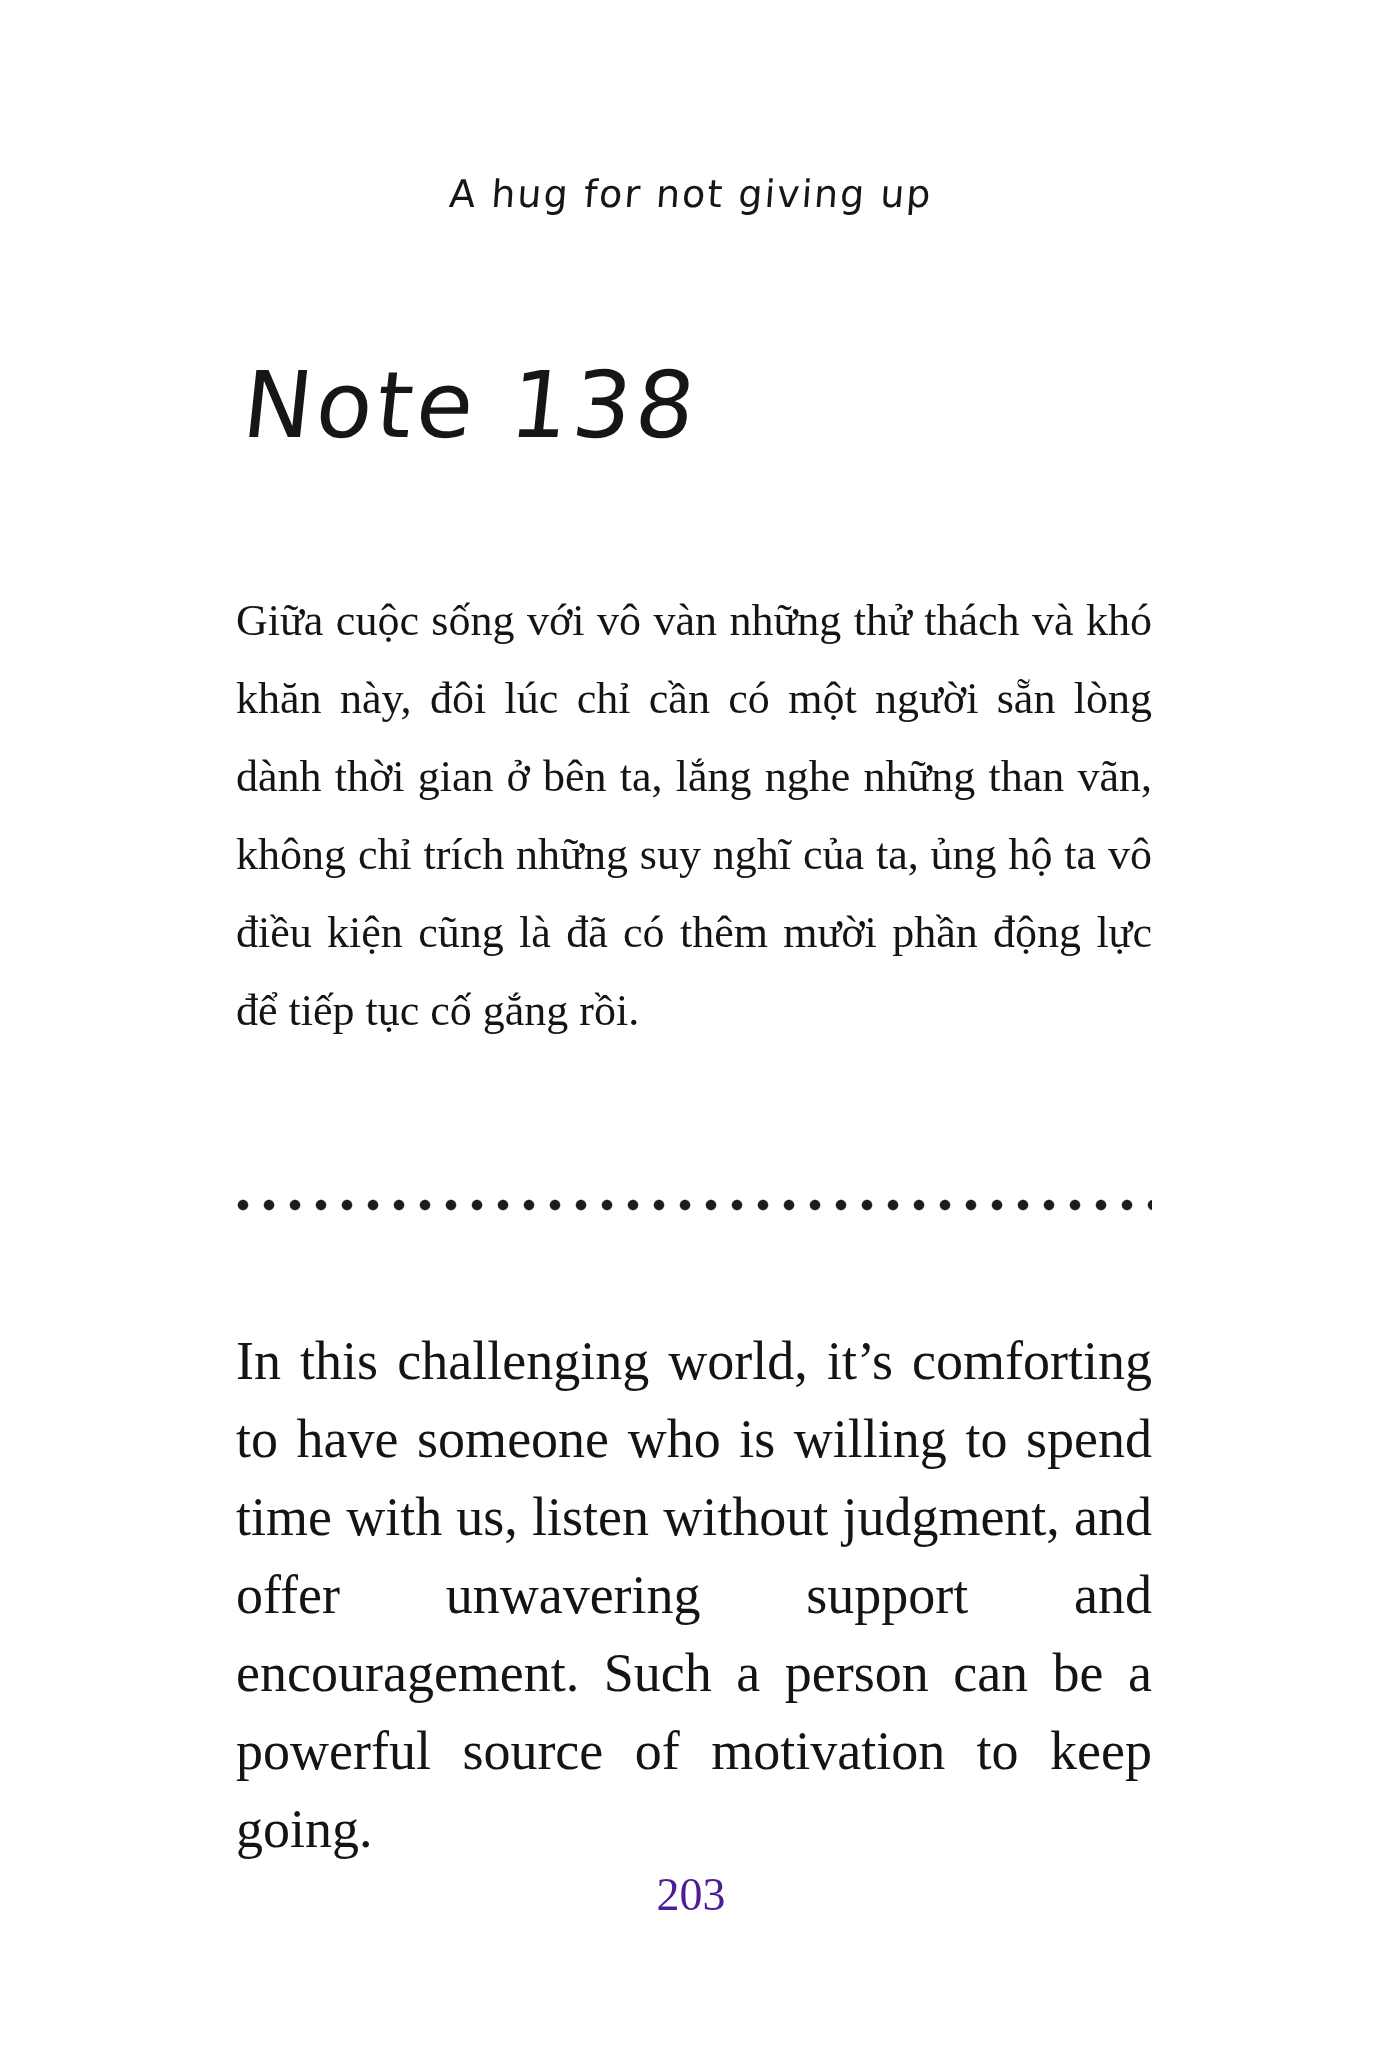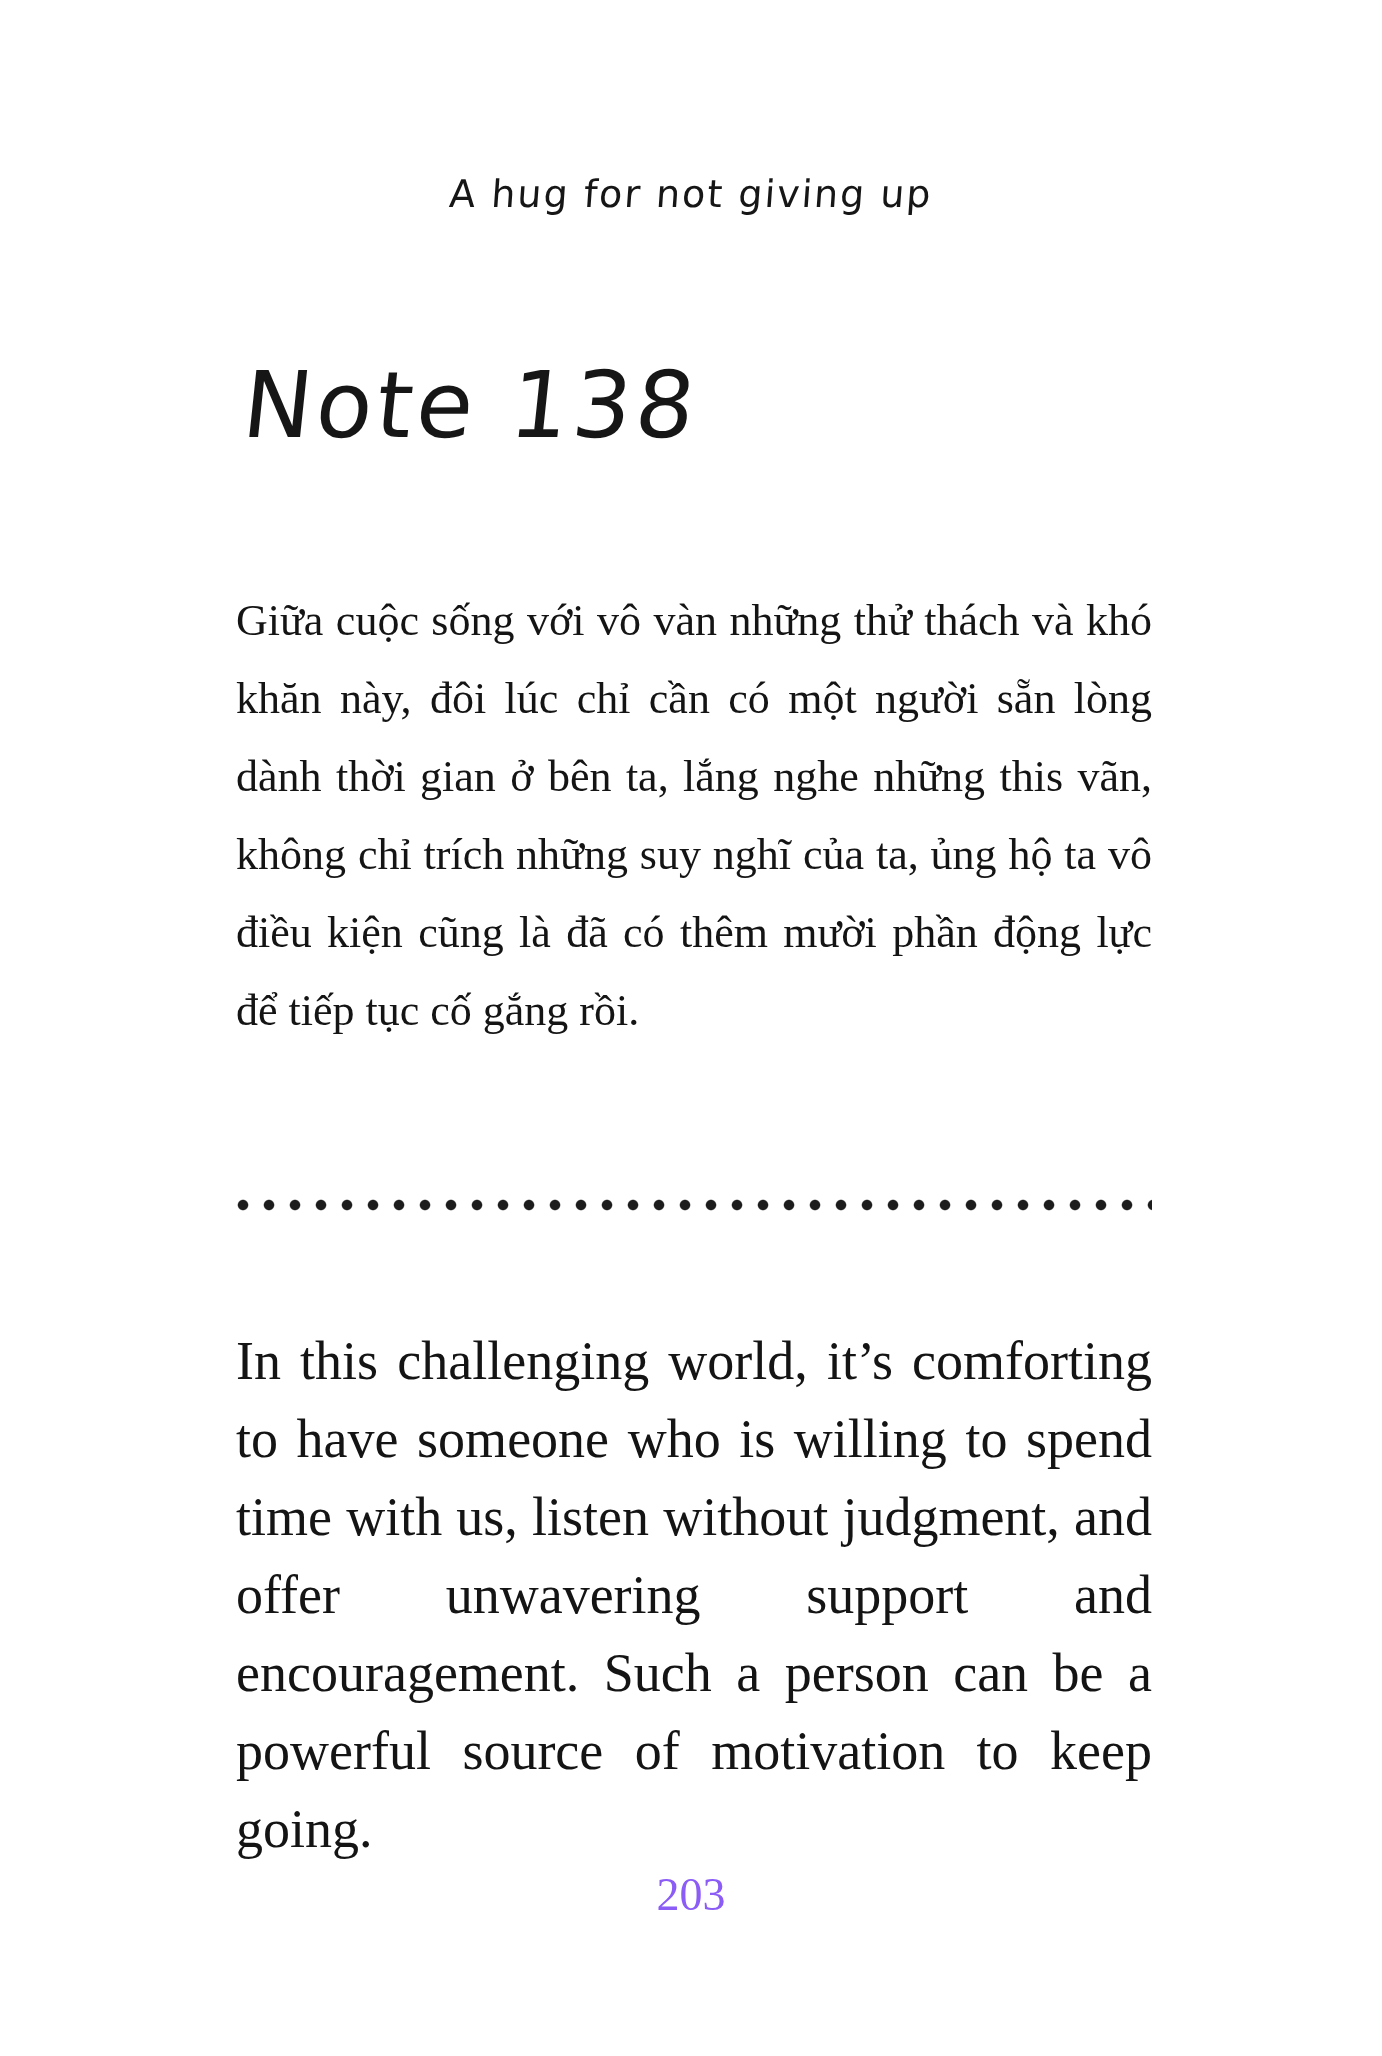--- a/index.html
+++ b/index.html
@@ -70,33 +70,33 @@
       background-repeat: repeat-x;
     }
 
     .page-number {
       position: absolute;
       top: 1868px;
       left: 0;
       right: 0;
       text-align: center;
       font-size: 46px;
-      color: #8b5cf6;
+      color: #4c1d95;
     }
   </style>
 </head>
 <body>
 
 <div class="page">
 
   <div class="running-head">A hug for not giving up</div>
 
   <div class="note-title">Note 138</div>
 
-  <div class="body-text vietnamese-paragraph">Giữa cuộc sống với vô vàn những thử thách và khó khăn này, đôi lúc chỉ cần có một người sẵn lòng dành thời gian ở bên ta, lắng nghe những this vãn, không chỉ trích những suy nghĩ của ta, ủng hộ ta vô điều kiện cũng là đã có thêm mười phần động lực để tiếp tục cố gắng rồi.</div>
+  <div class="body-text vietnamese-paragraph">Giữa cuộc sống với vô vàn những thử thách và khó khăn này, đôi lúc chỉ cần có một người sẵn lòng dành thời gian ở bên ta, lắng nghe những than vãn, không chỉ trích những suy nghĩ của ta, ủng hộ ta vô điều kiện cũng là đã có thêm mười phần động lực để tiếp tục cố gắng rồi.</div>
 
   <div class="dotted-divider"></div>
 
   <div class="body-text english-paragraph">In this challenging world, it’s comforting to have someone who is willing to spend time with us, listen without judgment, and offer unwavering support and encouragement. Such a person can be a powerful source of motivation to keep going.</div>
 
   <div class="page-number">203</div>
 
 </div>
 
 </body></html>

